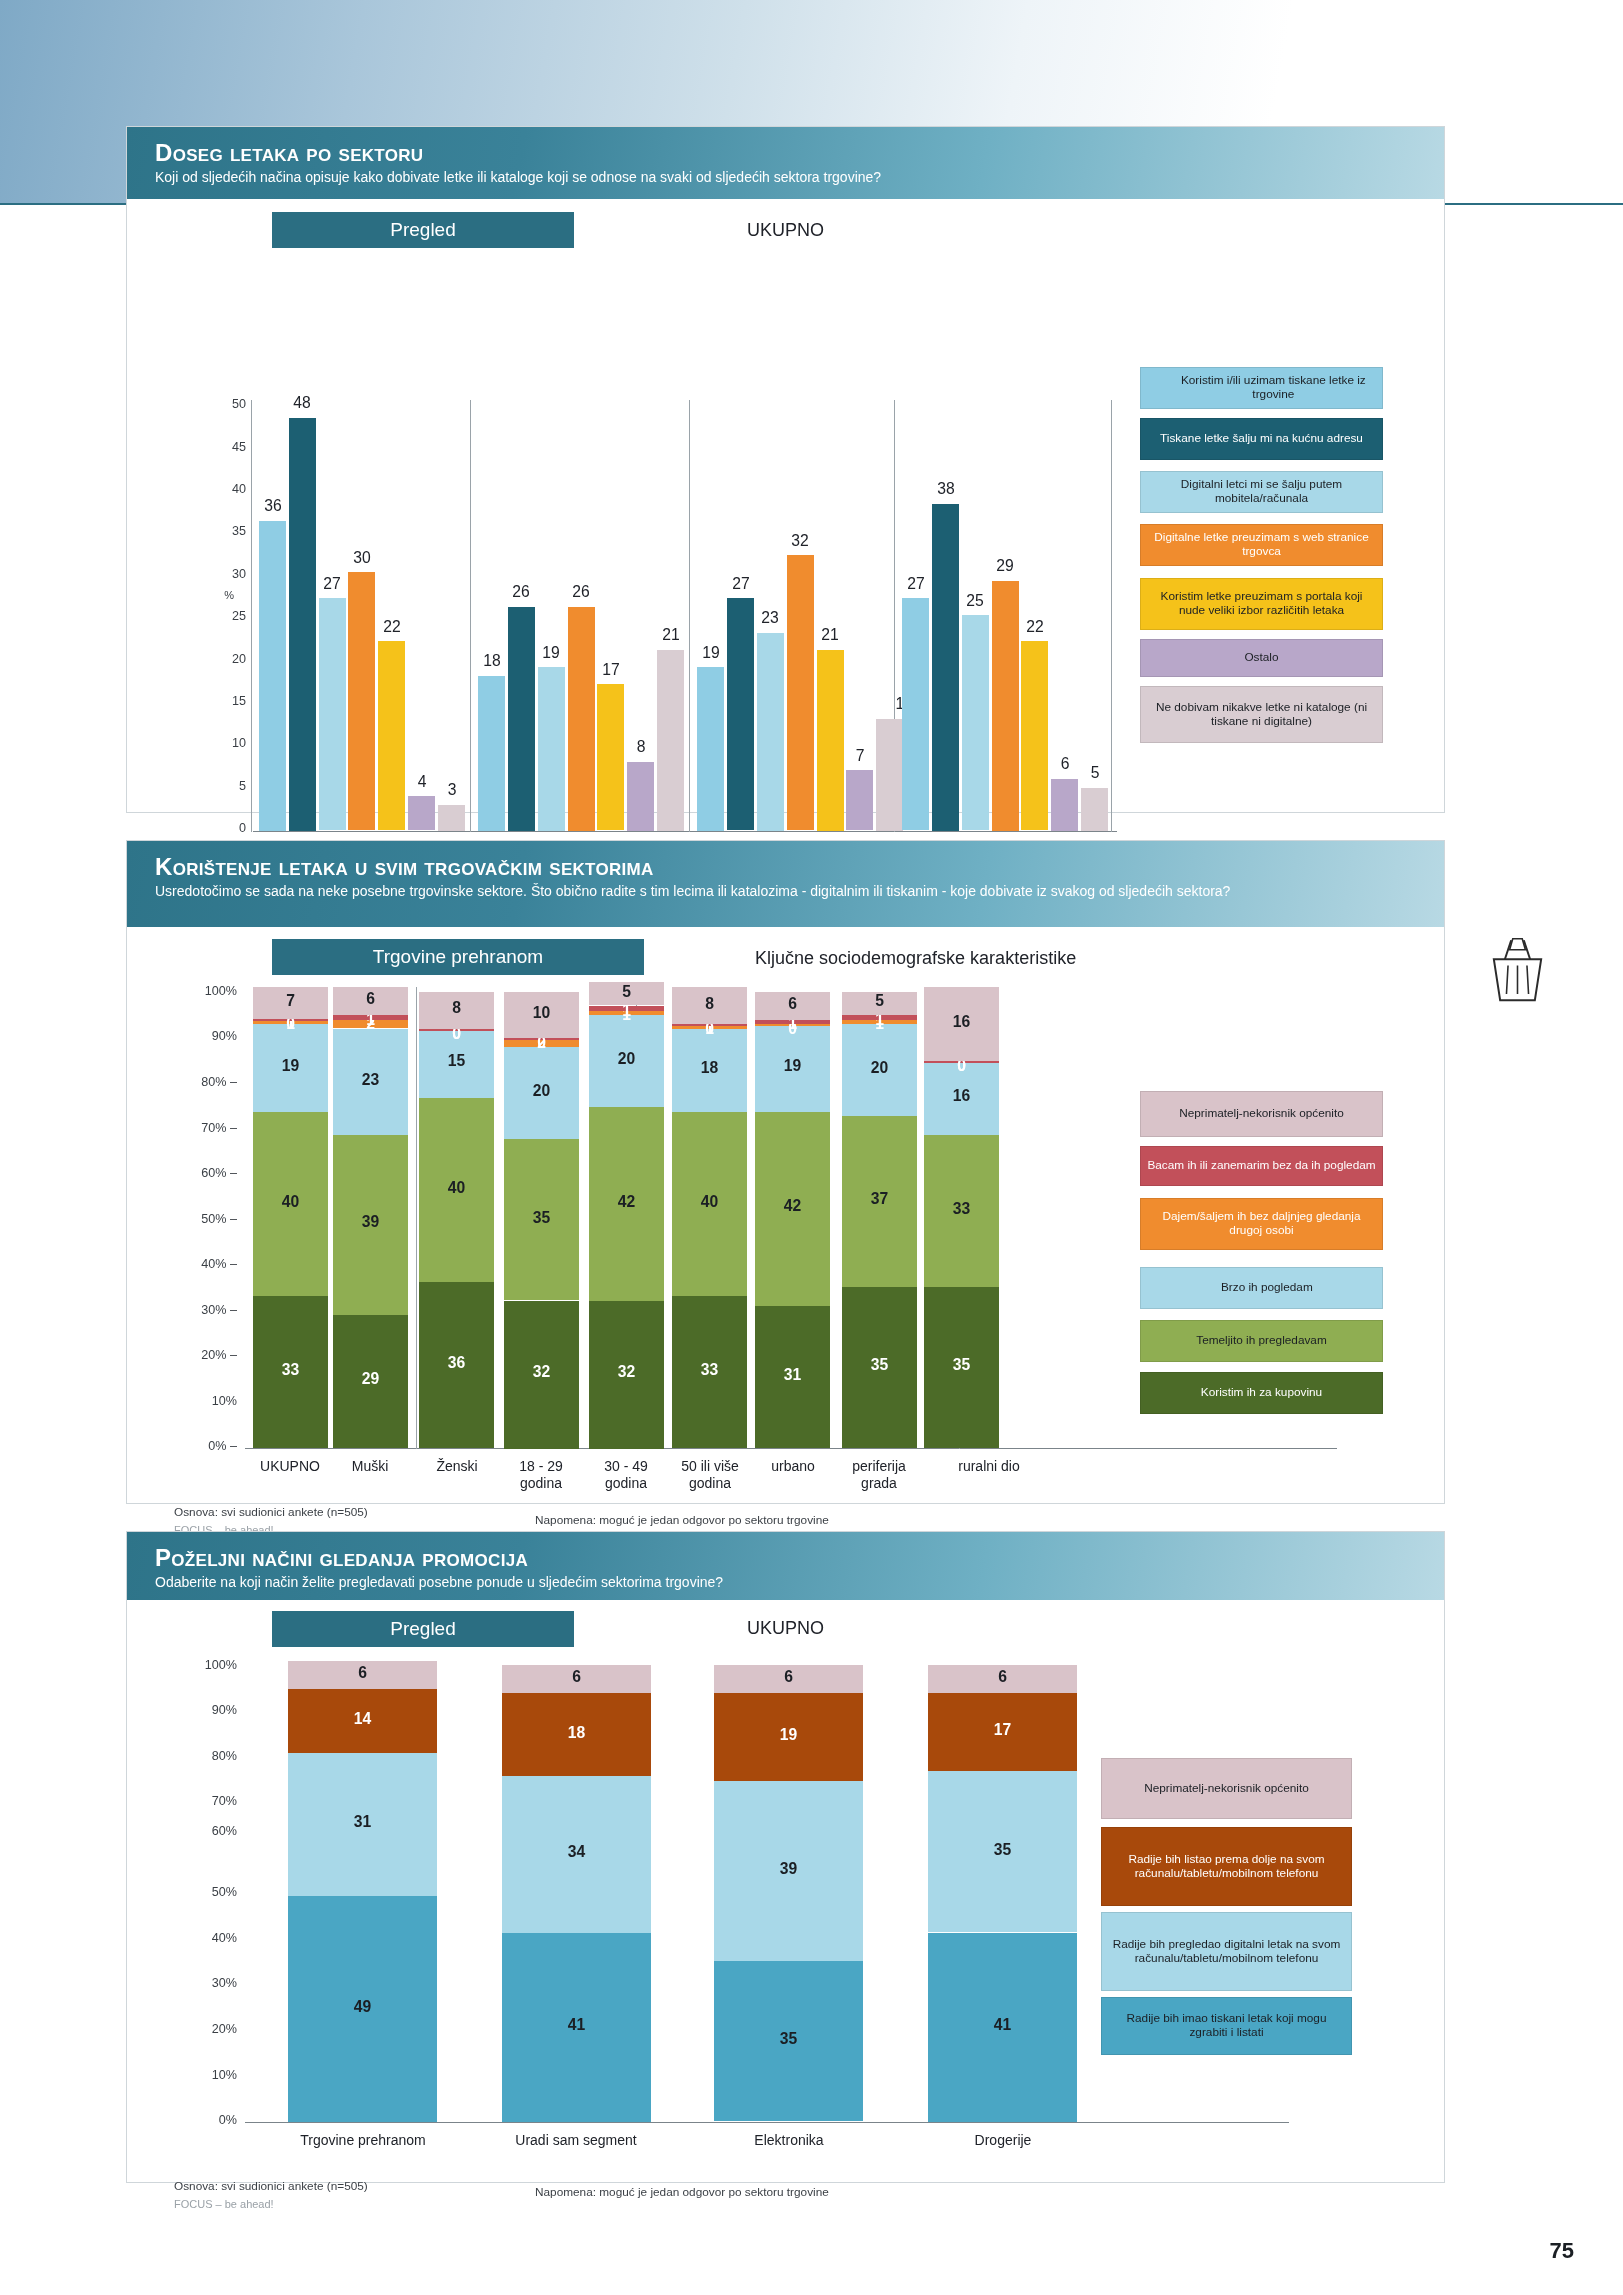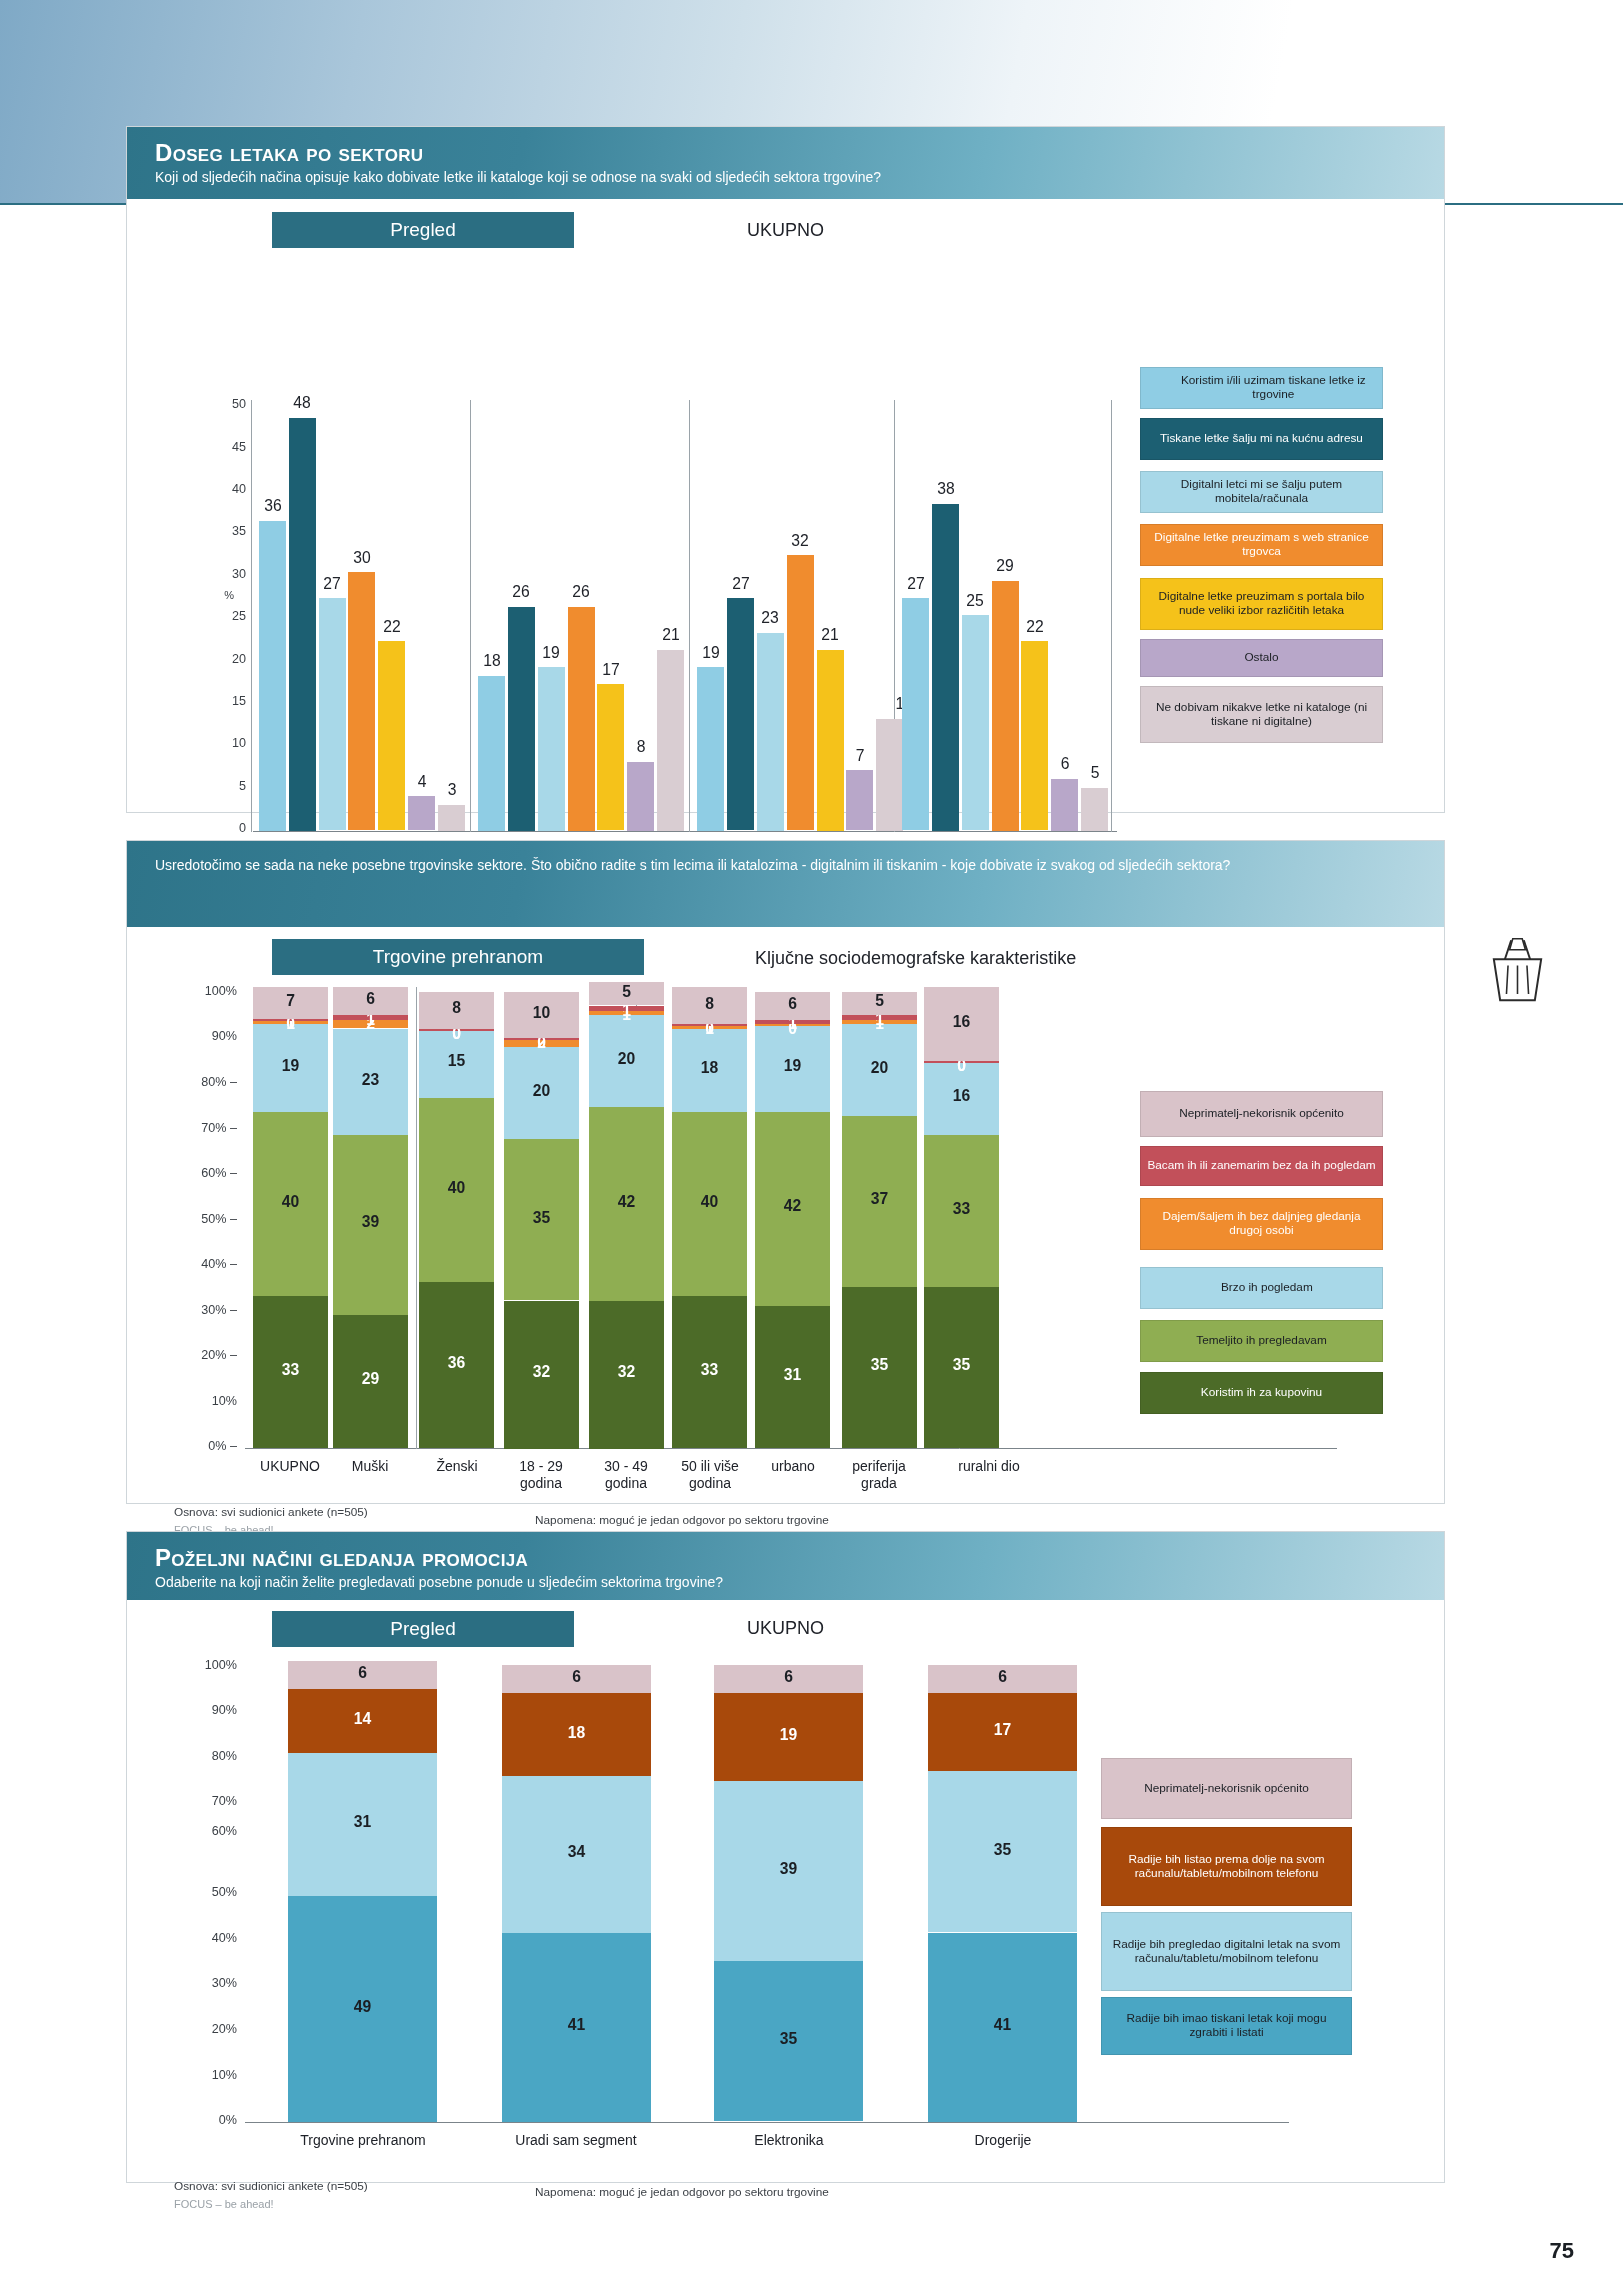--- a/index.html
+++ b/index.html
@@ -216,39 +216,40 @@
       <div class="legend-item" style="left: 1013px; top: 291px; width: 243px; height: 42px; background: rgb(28, 95, 114); color: rgb(255, 255, 255);">
         <span>Tiskane letke šalju mi na kućnu adresu</span>
       </div>
       <div class="legend-item" style="left: 1013px; top: 344px; width: 243px; height: 42px; background: rgb(168, 216, 232); color: rgb(27, 31, 36);">
         <span>Digitalni letci mi se šalju putem mobitela/računala</span>
       </div>
       <div class="legend-item" style="left: 1013px; top: 397px; width: 243px; height: 42px; background: rgb(240, 140, 46); color: rgb(255, 255, 255);">
         <span>Digitalne letke preuzimam s web stranice trgovca</span>
       </div>
       <div class="legend-item" style="left: 1013px; top: 451px; width: 243px; height: 52px; background: rgb(245, 194, 26); color: rgb(27, 31, 36);">
-        <span>Digitalne letke preuzimam s portala bilo nude veliki izbor različitih letaka</span>
+        <span>Koristim letke preuzimam s portala koji nude veliki izbor različitih letaka</span>
       </div>
       <div class="legend-item" style="left: 1013px; top: 512px; width: 243px; height: 38px; background: rgb(184, 167, 201); color: rgb(27, 31, 36);">
         <span>Ostalo</span>
       </div>
       <div class="legend-item" style="left: 1013px; top: 559px; width: 243px; height: 57px; background: rgb(217, 205, 210); color: rgb(27, 31, 36);">
         <span>Ne dobivam nikakve letke ni kataloge (ni tiskane ni digitalne)</span>
       </div>
     </div>
 
   <div class="footnote" style="left:47px;top:737px;width:314px;">Osnova: svi sudionici ankete (n=505)</div>
   <div class="focus" style="left:47px;top:755px;">FOCUS – be ahead!</div>
   <div class="footnote" style="left:346px;top:735px;width:801px;">Napomena: moguće je više odgovora po sektoru trgovine; opcija odgovora "Ne dobivam nikakve letke ili kataloge (bilo tiskane niti digitalne)" je isključiva</div>
   <div class="pagenum" style="left:1250px;top:755px;">2</div>
 </div>
 
 <div class="panel" style="left:126px;top:840px;width:1319px;height:664px;">
 
   <div class="panel-head" style="height:86px;">
+    <div class="panel-title">Korištenje letaka u svim trgovačkim sektorima</div>
     <div class="panel-sub">Usredotočimo se sada na neke posebne trgovinske sektore. Što obično radite s tim lecima ili katalozima - digitalnim ili tiskanim - koje dobivate iz svakog od sljedećih sektora?</div>
   </div>
 
   <div class="chip-wrap" style="left:145px;top:98px;">
     <div class="chip" style="width:306px;">Trgovine prehranom</div>
   </div>
   <div class="ukupno" style="left:628px;top:107px;">Ključne sociodemografske karakteristike</div>
 
   <svg class="basket" style="left:1351px;top:93px;" width="79" height="71" viewBox="0 0 100 90">
     <path d="M20 32 L80 32 L72 84 L28 84 Z" fill="none" stroke="#2b2b2b" stroke-width="2.5"></path>

